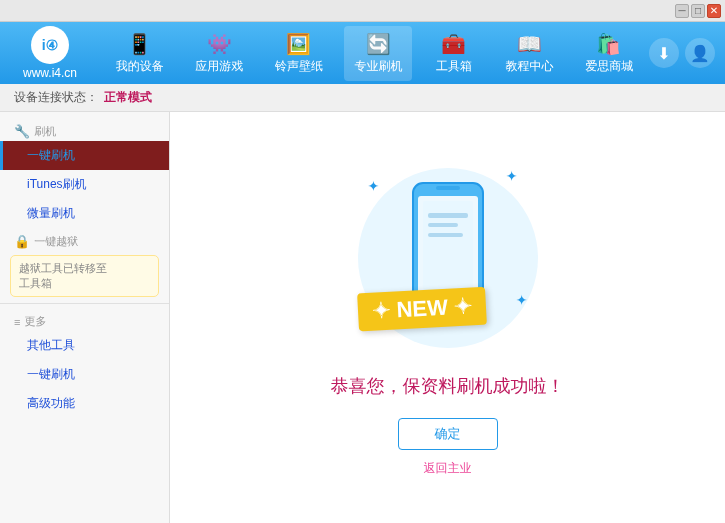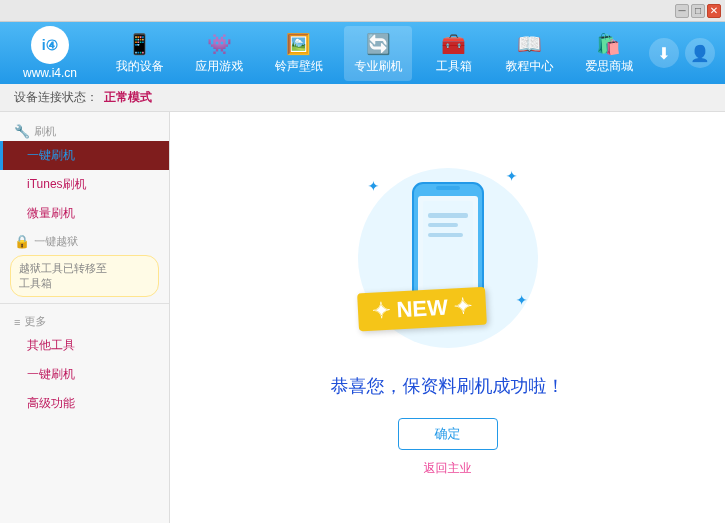--- a/index.html
+++ b/index.html
@@ -79,32 +79,32 @@
       overflow-y: auto;
       padding-top: 6px;
     }
     .sidebar-group-label {
       font-size: 11px; color: #999; padding: 6px 14px 2px;
       display: flex; align-items: center; gap: 4px;
     }
     .sidebar-group-label .group-icon { font-size: 13px; }
     .sidebar-item {
       padding: 6px 14px 6px 24px;
-      cursor: pointer; color: #be185d; font-size: 12px;
+      cursor: pointer; color: #1d4ed8; font-size: 12px;
       border-left: 3px solid transparent;
     }
     .sidebar-item.active {
       background: #7f1d1d;
       color: #2299e8;
       border-left: 3px solid #2299e8;
     }
     .sidebar-notice {
       background: #fffbe6;
       border: 1px solid #ffe58f;
-      border-radius: 13px;
+      border-radius: 5px;
       margin: 4px 10px;
       padding: 5px 8px;
       font-size: 11px; color: #888;
     }
     .sidebar-divider { border-top: 1px solid #e0e0e0; margin: 6px 0; }
     .sidebar-more-label {
       font-size: 11px; color: #999; padding: 4px 14px 2px;
       display: flex; align-items: center; gap: 4px;
     }
 
@@ -152,21 +152,21 @@
     .sparkle {
       position: absolute;
       color: #2299e8;
       font-size: 14px;
     }
     .sparkle-1 { top: 20px; left: 20px; }
     .sparkle-2 { top: 10px; right: 30px; }
     .sparkle-3 { bottom: 50px; right: 20px; }
 
     .success-text {
-      font-size: 18px; color: #1d4ed8; margin-bottom: 20px;
+      font-size: 18px; color: #be185d; margin-bottom: 20px;
     }
 
     .confirm-btn {
       width: 100px; height: 32px;
       background: #fff;
       border: 1px solid #2299e8;
       color: #2299e8;
       border-radius: 4px;
       font-size: 13px;
       cursor: pointer;

